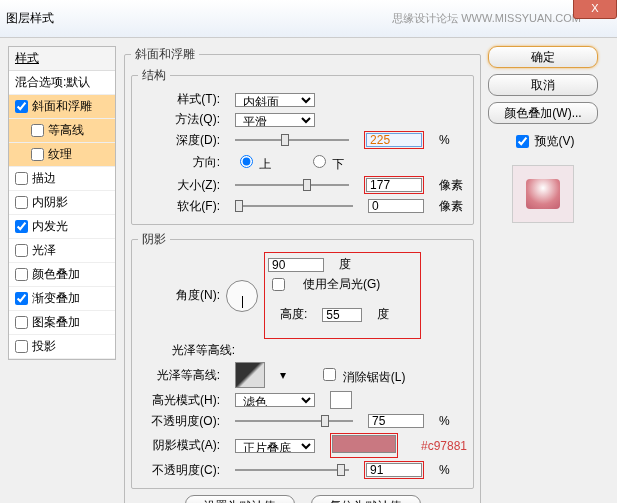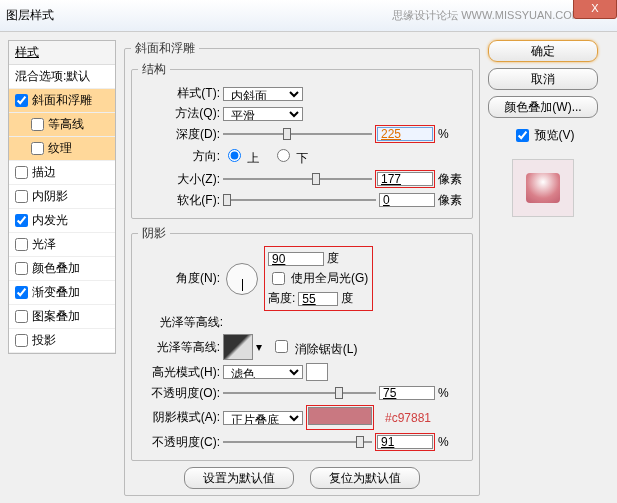--- a/index.html
+++ b/index.html
@@ -1,39 +1,39 @@
 <!DOCTYPE html>
 <html><head>
 <meta charset="utf-8">
 <style>
 * { box-sizing: border-box; font-family: "Microsoft YaHei", SimSun, Arial, sans-serif; font-size: 12px; }
 body { margin: 0; background: #f0f0f0; width: 617px; height: 503px; overflow: hidden; }
-.titlebar { height: 32px; background: linear-gradient(#fff,#eaf0f8); border-bottom: 1px solid #ccc; display: flex; align-items: center; padding: 14px 6px; position: relative; }
+.titlebar { height: 38px; background: linear-gradient(#fff,#eaf0f8); border-bottom: 1px solid #ccc; display: flex; align-items: center; padding: 14px 6px; position: relative; }
 .titlebar .title { flex: 1; }
 .titlebar .watermark { color: #999; font-size: 11px; margin-right: 30px; }
 .closebtn { position: absolute; right: 0; top: -1px; width: 44px; height: 20px; background: #d96a5a; border: 1px solid #a04030; border-radius: 0 0 3px 3px; color: #fff; text-align: center; line-height: 16px; font-size: 11px; }
 .body { display: flex; padding: 8px; gap: 8px; }
 .leftcol { width: 108px; }
 fieldset { border: 1px solid #bbb; border-radius: 2px; margin: 0 0 6px 0; padding: 4px 6px 6px 6px; }
 legend { padding: 0 4px; color: #333; }
 .stylelist { border: 1px solid #bbb; background: #fff; }
 .stylelist .hdr { background: #f4f4f4; border-bottom: 1px solid #ddd; padding: 3px 6px; text-decoration: underline; }
 .stylelist .row { padding: 3px 6px; display: flex; align-items: center; gap: 4px; border-bottom: 1px solid #eee; }
 .stylelist .row.sel { background: #ffd89a; }
 .stylelist .row.sub { padding-left: 22px; }
 .stylelist input[type=checkbox] { margin: 0; }
 .midcol { width: 356px; }
 .rightcol { width: 110px; display: flex; flex-direction: column; gap: 6px; align-items: stretch; }
 .btn { height: 22px; border: 1px solid #8a8a8a; background: linear-gradient(#fefefe,#e8e8e8); border-radius: 9px; cursor: pointer; }
 .btn.primary { border: 1px solid #e0a040; box-shadow: 0 0 3px #f0b050; }
-.frow { display: flex; align-items: center; margin: 3px 0; gap: 3px; }
+.frow { display: flex; align-items: center; margin: 3px 0; gap: 15px; }
 .flabel { width: 82px; text-align: right; }
 select, input[type=text] { height: 14px; border: 1px solid #888; background: #fff; padding: 0 3px; }
 select { width: 80px; }
-.num { width: 56px; text-align: left; text-decoration: underline; }
+.num { width: 56px; text-align: left; }
 .slider { flex: 1; height: 18px; position: relative; }
 .slider::before { content: ""; position: absolute; left: 0; right: 0; top: 8px; height: 2px; background: #999; }
 .slider .thumb { position: absolute; top: 3px; width: 8px; height: 12px; background: #e8e8e8; border: 1px solid #666; }
 .unit { width: 28px; }
 .redbox { border: 1.5px solid #e02020; padding: 1px; }
 .anglectl { width: 32px; height: 32px; border: 1px solid #888; border-radius: 50%; position: relative; background: #fafafa; }
 .anglectl::after { content: ""; position: absolute; left: 50%; top: 50%; width: 1px; height: 12px; background: #000; transform-origin: top; transform: rotate(0deg); }
 .contour { width: 30px; height: 26px; border: 1px solid #888; background: linear-gradient(135deg,#333 0%,#333 45%,#ddd 55%,#ddd 100%); display: inline-block; }
 .swatch { width: 64px; height: 18px; border: 1px solid #888; display: inline-block; }
 .swatch.pink { background: #c97881; }
@@ -162,21 +162,21 @@
           <div class="anglectl"></div>
           <div class="redbox" style="padding:3px">
             <div class="frow" style="margin:0">
               <input class="num" type="text" value="90" style="">
               <span class="unit">度</span>
             </div>
             <label class="frow" style="margin:2px 0">
                 <input type="checkbox" style=""> 
                 <span>使用全局光(G)</span>
               </label>
-            <div class="frow" style="margin:0">
+            <div class="frow" style="margin:12px">
               <span style="width:auto">高度:</span>
               <input class="num" type="text" style="width: 40px;" value="55">
               <span class="unit">度</span>
             </div>
           </div>
         </div>
         <div class="frow" style="margin-left:-30px">
           <span class="flabel" style="width:30px"></span>
           <span style="width:82px;text-align:right">光泽等高线:</span>
         </div>

